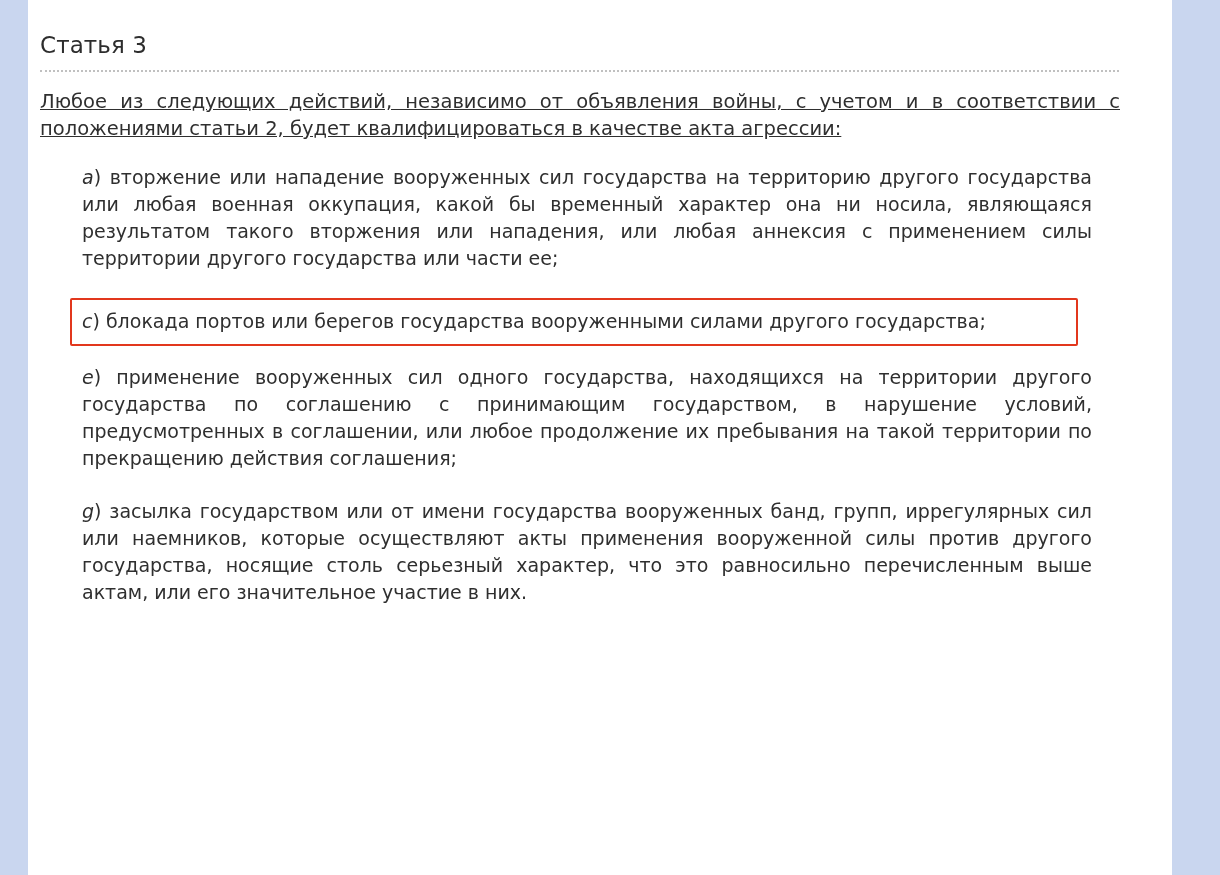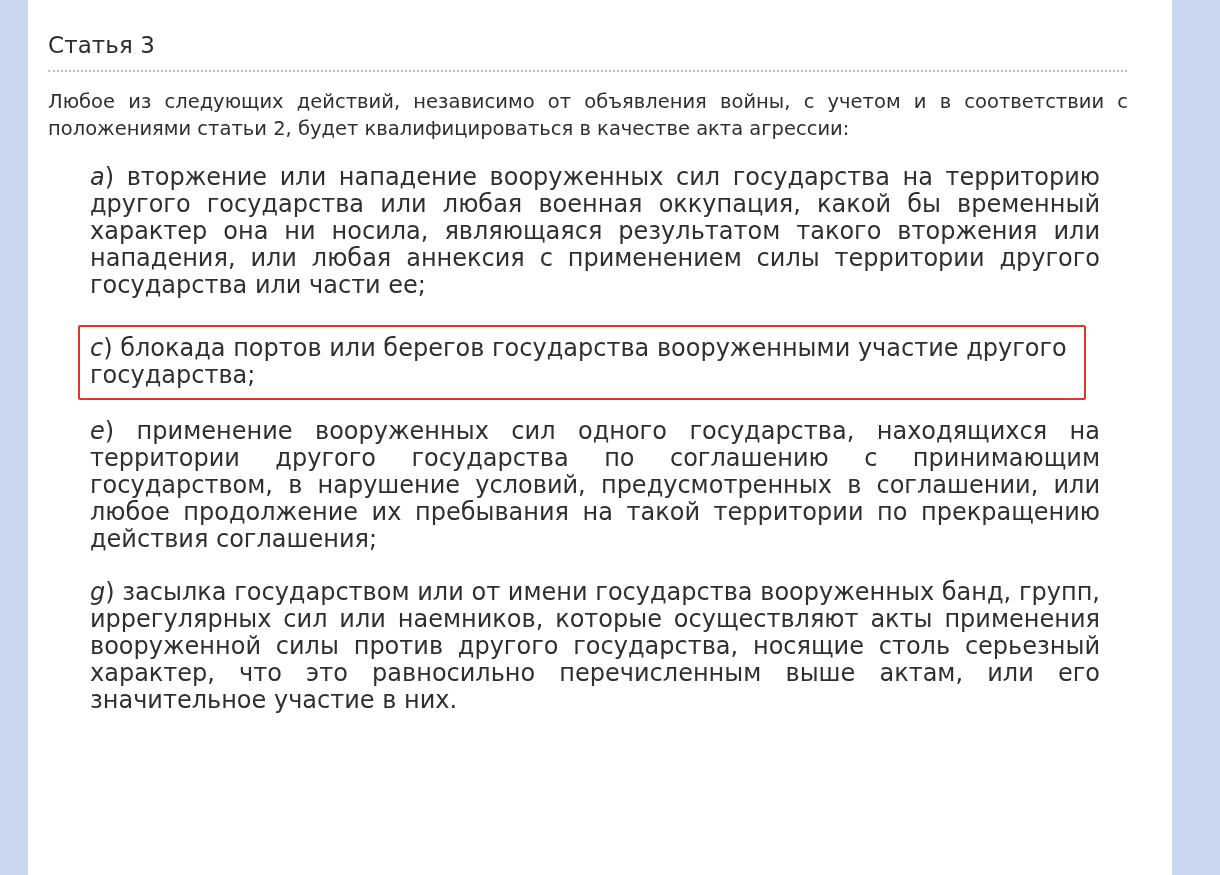--- a/index.html
+++ b/index.html
@@ -38,21 +38,21 @@
     position: absolute;
     left: 28px;
     top: 0;
     width: 1144px;
     height: 875px;
     background: #ffffff;
     box-shadow: 0 0 0 0 transparent;
   }
   .content {
     position: absolute;
-    left: 20px;
+    left: 12px;
     top: 0;
     width: 1080px;
   }
   .article-title {
     font-size: 23px;
     color: #2d2d2d;
     font-weight: 400;
     margin: 0;
     padding: 32px 0 12px 0;
     letter-spacing: 0.1px;
@@ -64,30 +64,31 @@
     width: 1079px;
   }
   p.para {
     font-size: 19.5px;
     line-height: 27px;
     color: #2f2f2f;
     margin: 0 0 18px 0;
     text-align: justify;
     text-justify: inter-word;
     hyphens: none;
+    text-decoration: underline;
   }
   p.intro {
     margin-bottom: 22px;
   }
   .clauses {
     margin-left: 42px;
     width: 1010px;
   }
   p.clause {
-    font-size: 24px;
+    font-size: 19px;
     line-height: 27px;
     color: #2f2f2f;
     margin: 0 0 26px 0;
     text-align: justify;
     text-justify: inter-word;
   }
   p.clause:last-child {
     margin-bottom: 14px;
   }
   .marker {
@@ -126,21 +127,21 @@
 
       <div class="clauses">
 
         <p class="clause">
           <span class="marker">a</span><span>) вторжение или нападение вооруженных сил государства на территорию другого государства или любая военная оккупация, какой бы временный характер она ни носила, являющаяся результатом такого вторжения или нападения, или любая аннексия с применением силы территории другого государства или части ее;</span>
         </p>
 
 
         <div class="highlight-box">
           <p class="clause">
-            <span class="marker">c</span><span>) блокада портов или берегов государства вооруженными участие другого государства;</span>
+            <span class="marker">c</span><span>) блокада портов или берегов государства вооруженными силами другого государства;</span>
           </p>
         </div>
 
 
         <p class="clause">
           <span class="marker">e</span><span>) применение вооруженных сил одного государства, находящихся на территории другого государства по соглашению с принимающим государством, в нарушение условий, предусмотренных в соглашении, или любое продолжение их пребывания на такой территории по прекращению действия соглашения;</span>
         </p>
 
 
         <p class="clause">

